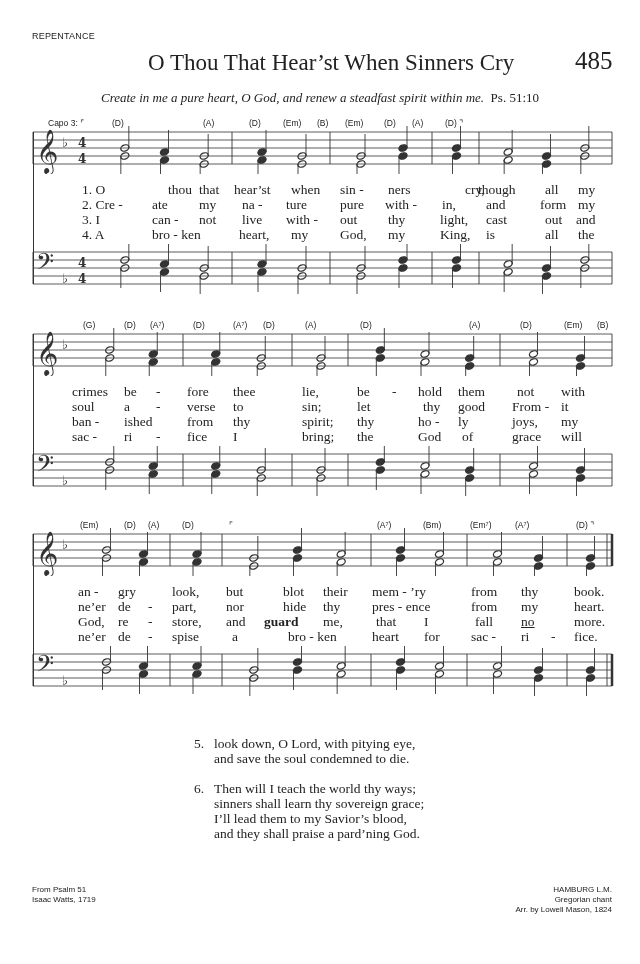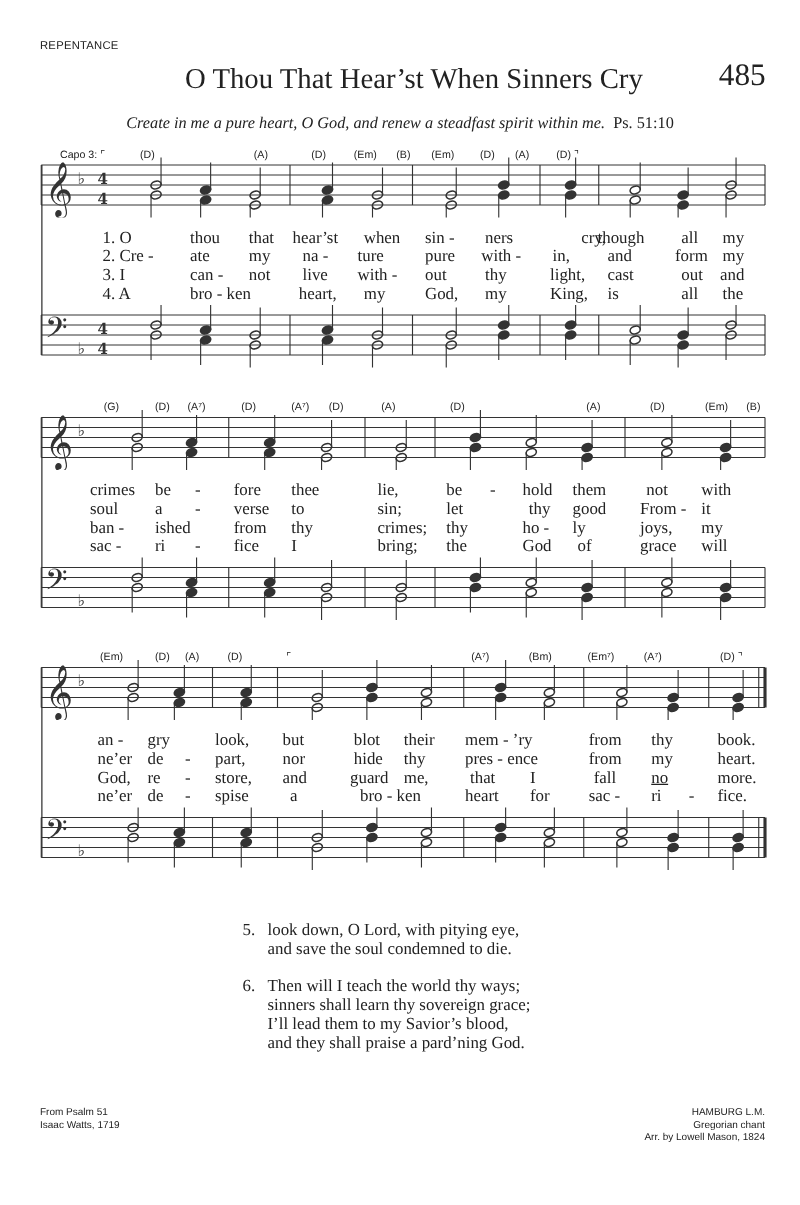--- a/index.html
+++ b/index.html
@@ -102,21 +102,21 @@
       <ellipse cx="546.5" cy="40" rx="4.2" ry="3" fill="#333" stroke="#333" stroke-width="1.3" transform="rotate(-20 546.5 40)"></ellipse>
       <line x1="550.5" y1="32" x2="550.5" y2="10" stroke="#333" stroke-width="0.9"></line>
       <line x1="542.5" y1="40" x2="542.5" y2="60" stroke="#333" stroke-width="0.9"></line>
       <ellipse cx="584.8333333333334" cy="24" rx="4.2" ry="3" fill="none" stroke="#333" stroke-width="1.3" transform="rotate(-20 584.8333333333334 24)"></ellipse>
       <ellipse cx="584.8333333333334" cy="32" rx="4.2" ry="3" fill="none" stroke="#333" stroke-width="1.3" transform="rotate(-20 584.8333333333334 32)"></ellipse>
       <line x1="588.8333333333334" y1="24" x2="588.8333333333334" y2="2" stroke="#333" stroke-width="0.9"></line>
       <line x1="580.8333333333334" y1="32" x2="580.8333333333334" y2="52" stroke="#333" stroke-width="0.9"></line>
     </svg>
     <div class="lyric-line" style="top: 64px;">
       <span class="syl" style="left: 82px;">1. O</span>
-      <span class="syl" style="left: 152px;">thou</span>
+      <span class="syl" style="left: 168px;">thou</span>
       <span class="syl" style="left: 199px;">that</span>
       <span class="syl" style="left: 234px;">hear’st</span>
       <span class="syl" style="left: 291px;">when</span>
       <span class="syl" style="left: 340px;">sin  -</span>
       <span class="syl" style="left: 388px;">ners</span>
       <span class="syl" style="left: 465px;">cry,</span>
       <span class="syl" style="left: 478px;">though</span>
       <span class="syl" style="left: 545px;">all</span>
       <span class="syl" style="left: 578px;">my</span>
     </div>
@@ -316,21 +316,21 @@
       <span class="syl" style="left: 423px;">thy</span>
       <span class="syl" style="left: 458px;">good</span>
       <span class="syl" style="left: 512px;">From  -</span>
       <span class="syl" style="left: 561px;">it</span>
     </div>
     <div class="lyric-line" style="top: 94px;">
       <span class="syl" style="left: 72px;">ban  -</span>
       <span class="syl" style="left: 124px;">ished</span>
       <span class="syl" style="left: 187px;">from</span>
       <span class="syl" style="left: 233px;">thy</span>
-      <span class="syl" style="left: 302px;">crimes;</span>
+      <span class="syl" style="left: 302px;">spirit;</span>
       <span class="syl" style="left: 357px;">thy</span>
       <span class="syl" style="left: 418px;">ho  -</span>
       <span class="syl" style="left: 458px;">ly</span>
       <span class="syl" style="left: 512px;">joys,</span>
       <span class="syl" style="left: 561px;">my</span>
     </div>
     <div class="lyric-line" style="top: 109px;">
       <span class="syl" style="left: 72px;">sac  -</span>
       <span class="syl" style="left: 124px;">ri</span>
       <span class="syl" style="left: 156px;">-</span>
@@ -498,21 +498,21 @@
       <span class="syl" style="left: 471px;">from</span>
       <span class="syl" style="left: 521px;">my</span>
       <span class="syl" style="left: 574px;">heart.</span>
     </div>
     <div class="lyric-line" style="top: 94px;">
       <span class="syl" style="left: 78px;">God,</span>
       <span class="syl" style="left: 118px;">re</span>
       <span class="syl" style="left: 148px;">-</span>
       <span class="syl" style="left: 172px;">store,</span>
       <span class="syl" style="left: 226px;">and</span>
-      <span class="syl" style="left: 280px;">guard</span>
+      <span class="syl" style="left: 264px; font-weight: bold;">guard</span>
       <span class="syl" style="left: 323px;">me,</span>
       <span class="syl" style="left: 376px;">that</span>
       <span class="syl" style="left: 424px;">I</span>
       <span class="syl" style="left: 475px;">fall</span>
       <span class="syl" style="left: 521px; text-decoration: underline;">no</span>
       <span class="syl" style="left: 574px;">more.</span>
     </div>
     <div class="lyric-line" style="top: 109px;">
       <span class="syl" style="left: 78px;">ne’er</span>
       <span class="syl" style="left: 118px;">de</span>

